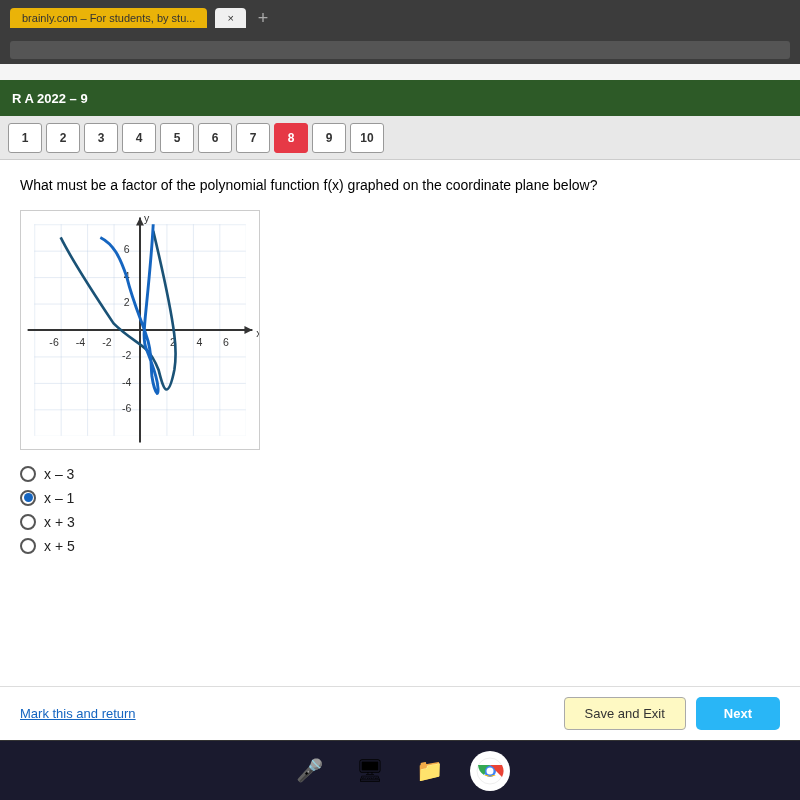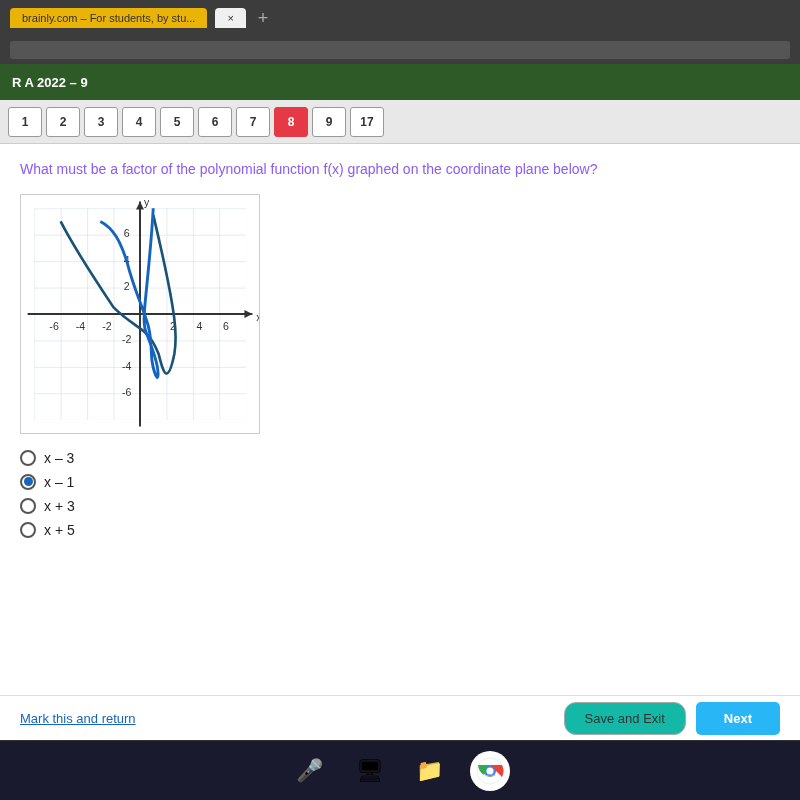--- a/index.html
+++ b/index.html
@@ -60,20 +60,21 @@
       flex-direction: column;
     }
 
     
     .top-nav {
       background: #2d5a27;
       height: 36px;
       display: flex;
       align-items: center;
       padding: 0 12px;
+      margin-top: 16px;
     }
     .course-title {
       color: white;
       font-size: 13px;
       font-weight: bold;
     }
 
     
     .question-nav {
       background: #e8e8e8;
@@ -106,21 +107,21 @@
 
     
     .question-area {
       background: white;
       flex: 1;
       padding: 16px 20px;
       overflow-y: auto;
     }
     .question-text {
       font-size: 14px;
-      color: #8b5cf6;
+      color: #000000;
       margin-bottom: 14px;
       line-height: 1.4;
     }
 
     
     .graph-container {
       margin-bottom: 16px;
     }
 
     
@@ -150,41 +151,41 @@
     .radio-inner {
       width: 9px;
       height: 9px;
       border-radius: 50%;
       background: #1565c0;
     }
 
     
     .action-bar {
       background: white;
-      height: 45px;
+      height: 54px;
       border-top: 1px solid #ddd;
       display: flex;
       align-items: center;
       justify-content: space-between;
       padding: 0 20px;
     }
     .mark-link {
       color: #1565c0;
       font-size: 13px;
       text-decoration: underline;
       cursor: pointer;
     }
     .action-buttons {
       display: flex;
       gap: 10px;
     }
     .btn-save {
-      background: #14b8a6;
+      background: #fef9c3;
       border: 1px solid #aaa;
-      border-radius: 12px;
+      border-radius: 4px;
       padding: 8px 20px;
       font-size: 13px;
       color: #333;
       cursor: pointer;
     }
     .btn-next {
       background: #29b6f6;
       border: none;
       border-radius: 5px;
       padding: 8px 28px;
@@ -235,21 +236,21 @@
   <div class="question-nav">
     <div class="q-btn">1</div>
     <div class="q-btn">2</div>
     <div class="q-btn">3</div>
     <div class="q-btn">4</div>
     <div class="q-btn">5</div>
     <div class="q-btn">6</div>
     <div class="q-btn">7</div>
     <div class="q-btn active">8</div>
     <div class="q-btn">9</div>
-    <div class="q-btn">17</div>
+    <div class="q-btn">10</div>
   </div>
 
   <div class="question-area">
     <div class="question-text">What must be a factor of the polynomial function f(x) graphed on the coordinate plane below?</div>
 
     <div class="graph-container">
       <svg width="240" height="240" viewBox="-90 -90 180 180" style="border:1px solid #ccc; background:white; display:block;">
 
         <defs>
           <pattern id="smallgrid" width="20" height="20" patternUnits="userSpaceOnUse">

